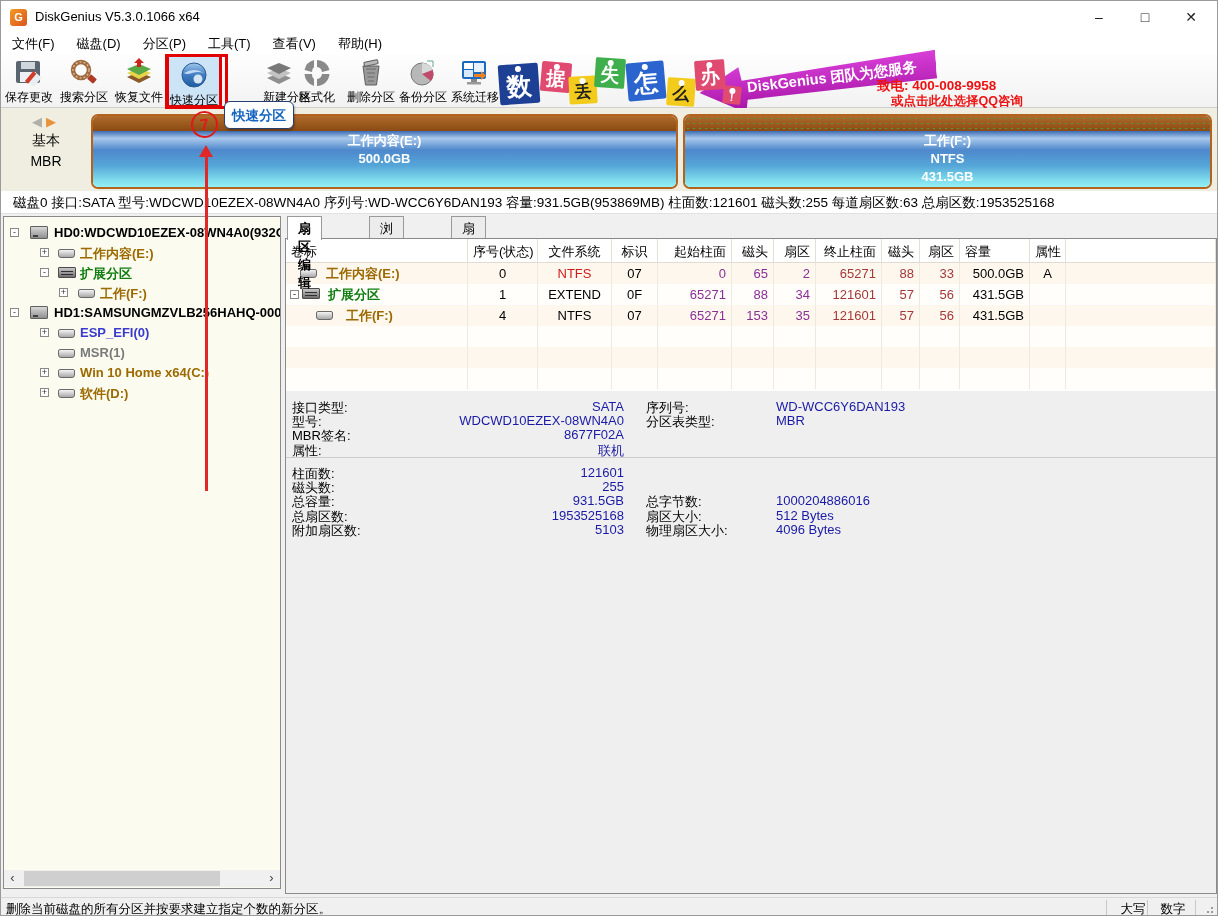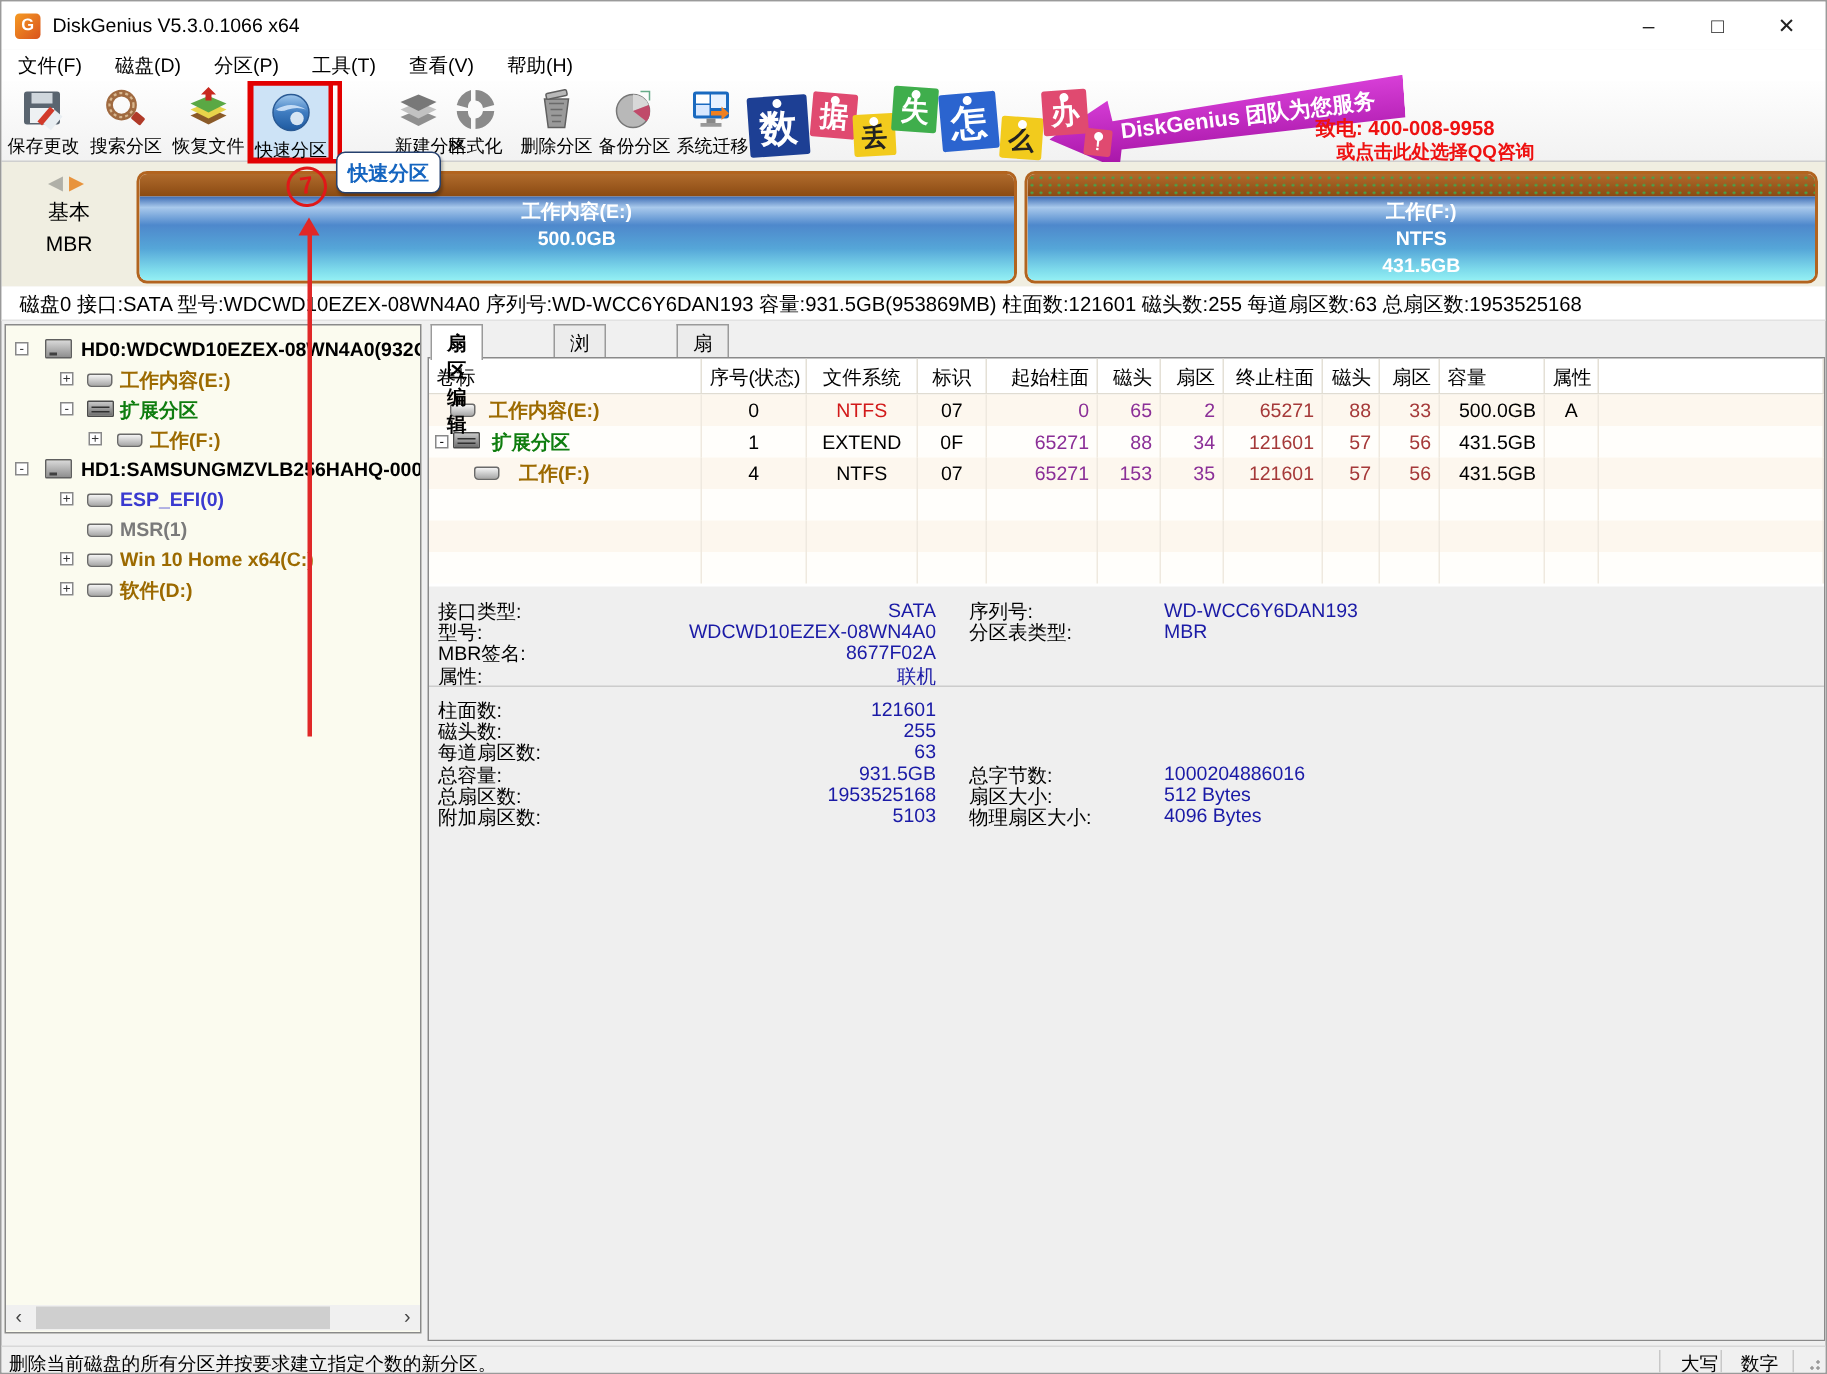--- a/index.html
+++ b/index.html
@@ -474,24 +474,20 @@
       <div id="dgroup2">
           <div class="drow">
             <span class="dl">柱面数:</span>
             <span class="dlv">121601</span>
           </div>
           <div class="drow">
             <span class="dl">磁头数:</span>
             <span class="dlv">255</span>
           </div>
           <div class="drow">
-            <span class="dl">每道扇区数:</span>
-            <span class="dlv">63</span>
-          </div>
-          <div class="drow">
             <span class="dl">总容量:</span>
             <span class="dlv">931.5GB</span>
             <span class="dr">总字节数:</span>
             <span class="drv">1000204886016</span>
           </div>
           <div class="drow">
             <span class="dl">总扇区数:</span>
             <span class="dlv">1953525168</span>
             <span class="dr">扇区大小:</span>
             <span class="drv">512 Bytes</span>

